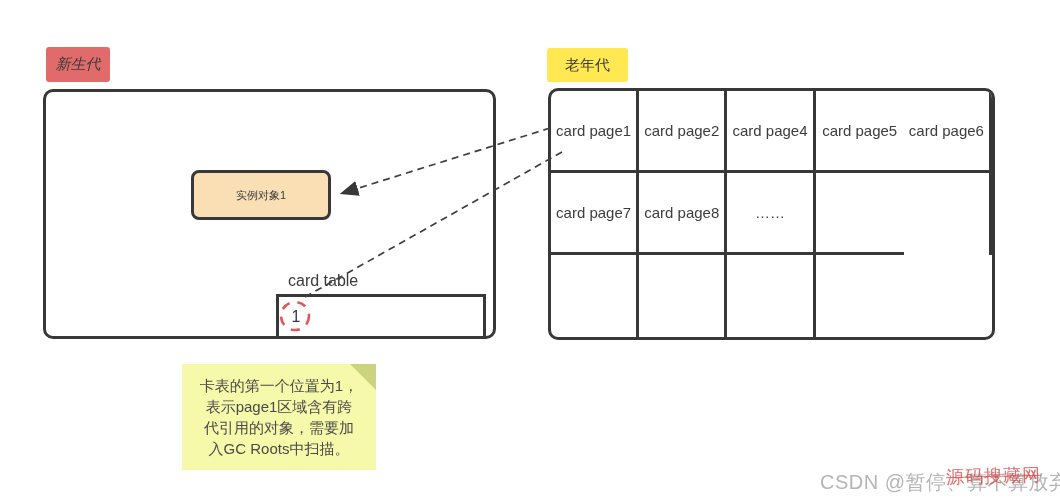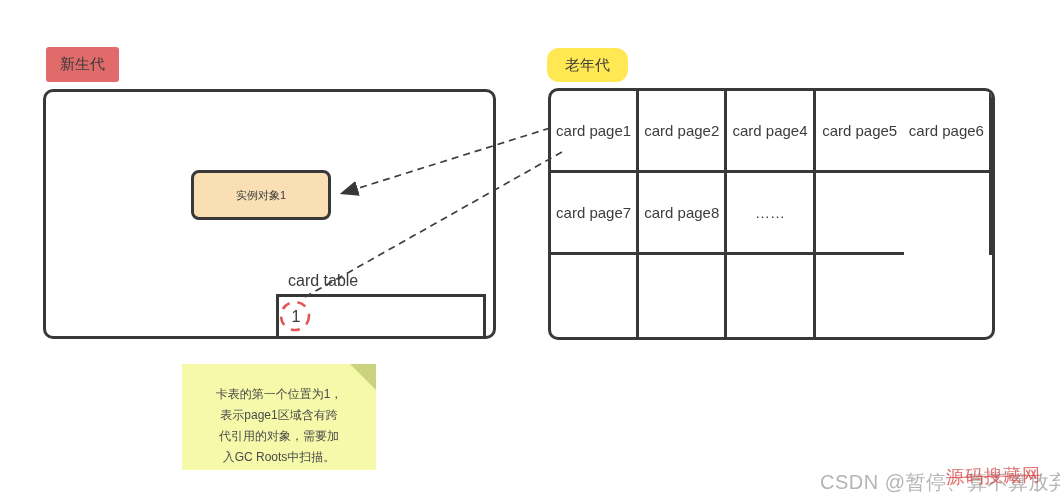--- a/index.html
+++ b/index.html
@@ -6,22 +6,22 @@
   body { background:#ffffff; font-family:"Liberation Sans","DejaVu Sans",sans-serif; }
   .canvas {
     position:relative; width:1060px; height:501px; background:#ffffff;
     overflow:hidden; color:#3d3d3d;
   }
   
   .gen-label {
     position:absolute; display:flex; align-items:center; justify-content:center;
     font-size:15px; color:#3b3b3b; border-radius:3px;
   }
-  .gen-label.young { left:46px; top:47px; width:73px; height:35px; background:#e16a6a; }
-  .gen-label.old   { left:547px; top:48px; width:81px; height:34px; background:#ffe852;border-radius:12px; }
+  .gen-label.young { left:46px; top:47px; width:64px; height:35px; background:#e16a6a;font-style:italic; }
+  .gen-label.old   { left:547px; top:48px; width:81px; height:34px; background:#ffe852; }
 
   
   .young-box {
     position:absolute; left:43px; top:89px; width:453px; height:250px;
     border:3px solid #383838; border-radius:10px; background:#ffffff;
   }
 
   
   .obj-box {
     position:absolute; left:191px; top:170px; width:140px; height:50px;
@@ -55,22 +55,22 @@
     border-right:3px solid #383838; border-bottom:3px solid #383838;
     display:flex; align-items:center; justify-content:center; text-align:center;
     font-size:15px; line-height:1.45; color:#3d3d3d; padding:0;
   }
   .old-grid .cell.c-last { border-right:none; }
   .old-grid .cell.r-last { border-bottom:none; }
 
   
   .note {
     position:absolute; left:182px; top:364px; width:194px; height:106px;
-    background:#f5f9a9; padding-top:20px; text-align:center;
-    font-size:12px; line-height:21px; color:#4a4a4a;
+    background:#f5f9a9; padding-top:11px; text-align:center;
+    font-size:15px; line-height:21px; color:#4a4a4a;
   }
   .note .fold {
     position:absolute; right:0; top:0; width:26px; height:26px;
     background:#ccd37e;
     clip-path:polygon(100% 0, 100% 100%, 0 0);
   }
 
   
   .overlay { position:absolute; left:0; top:0; pointer-events:none; }
 

